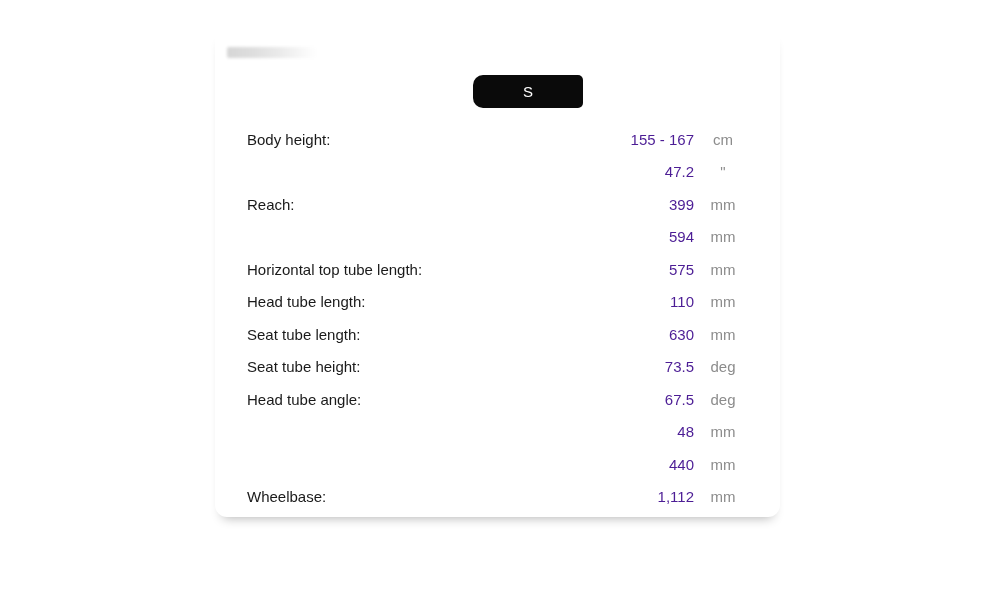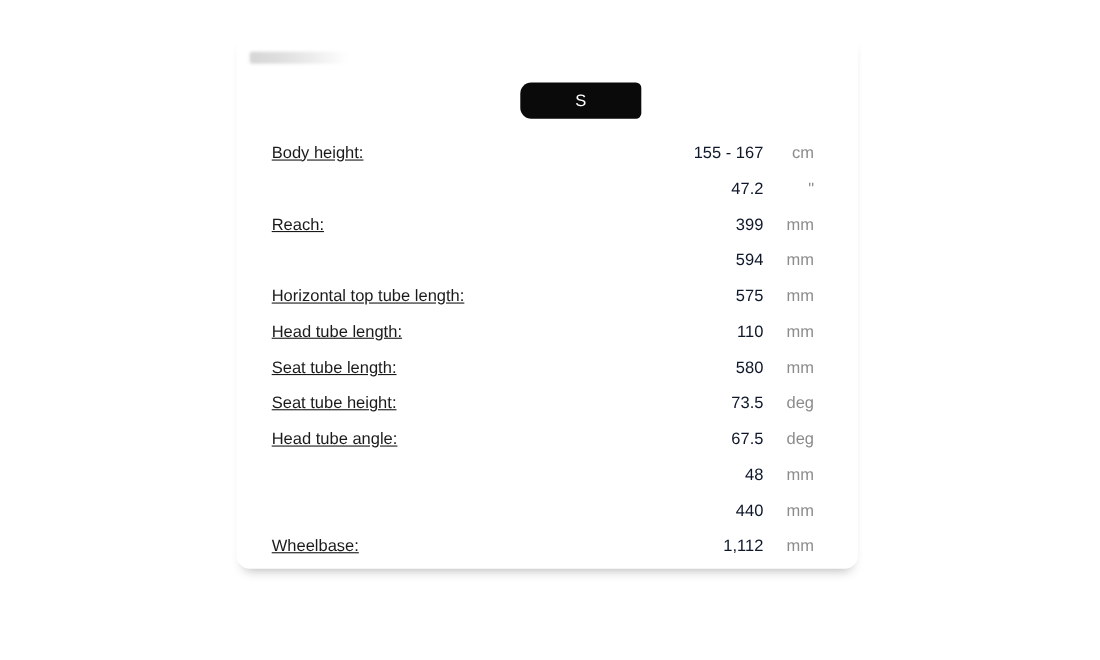--- a/index.html
+++ b/index.html
@@ -63,33 +63,32 @@
     display: flex;
     align-items: center;
     height: 32.5px;
     padding: 0 40px 0 32px;
     font-size: 15px;
   }
   .geo-row .lbl {
     color: #1a1a1a;
     flex: 1 1 auto;
     white-space: nowrap;
-    text-decoration: underline;
   }
   .geo-row .val {
-    color: #0f172a;
+    color: #4c1d95;
     margin-left: auto;
     text-align: right;
     white-space: nowrap;
   }
   .geo-row .unit {
     color: #8c8c8c;
     width: 34px;
     margin-left: 12px;
-    text-align: right;
+    text-align: center;
     white-space: nowrap;
   }
 </style>
 </head>
 <body>
 
 <div class="canvas">
 
   <div class="geometry-card">
 
@@ -122,21 +121,21 @@
         <span class="val">575</span>
         <span class="unit">mm</span>
       </div>
       <div class="geo-row">
         <span class="lbl">Head tube length:</span>
         <span class="val">110</span>
         <span class="unit">mm</span>
       </div>
       <div class="geo-row">
         <span class="lbl">Seat tube length:</span>
-        <span class="val">580</span>
+        <span class="val">630</span>
         <span class="unit">mm</span>
       </div>
       <div class="geo-row">
         <span class="lbl">Seat tube height:</span>
         <span class="val">73.5</span>
         <span class="unit">deg</span>
       </div>
       <div class="geo-row">
         <span class="lbl">Head tube angle:</span>
         <span class="val">67.5</span>

